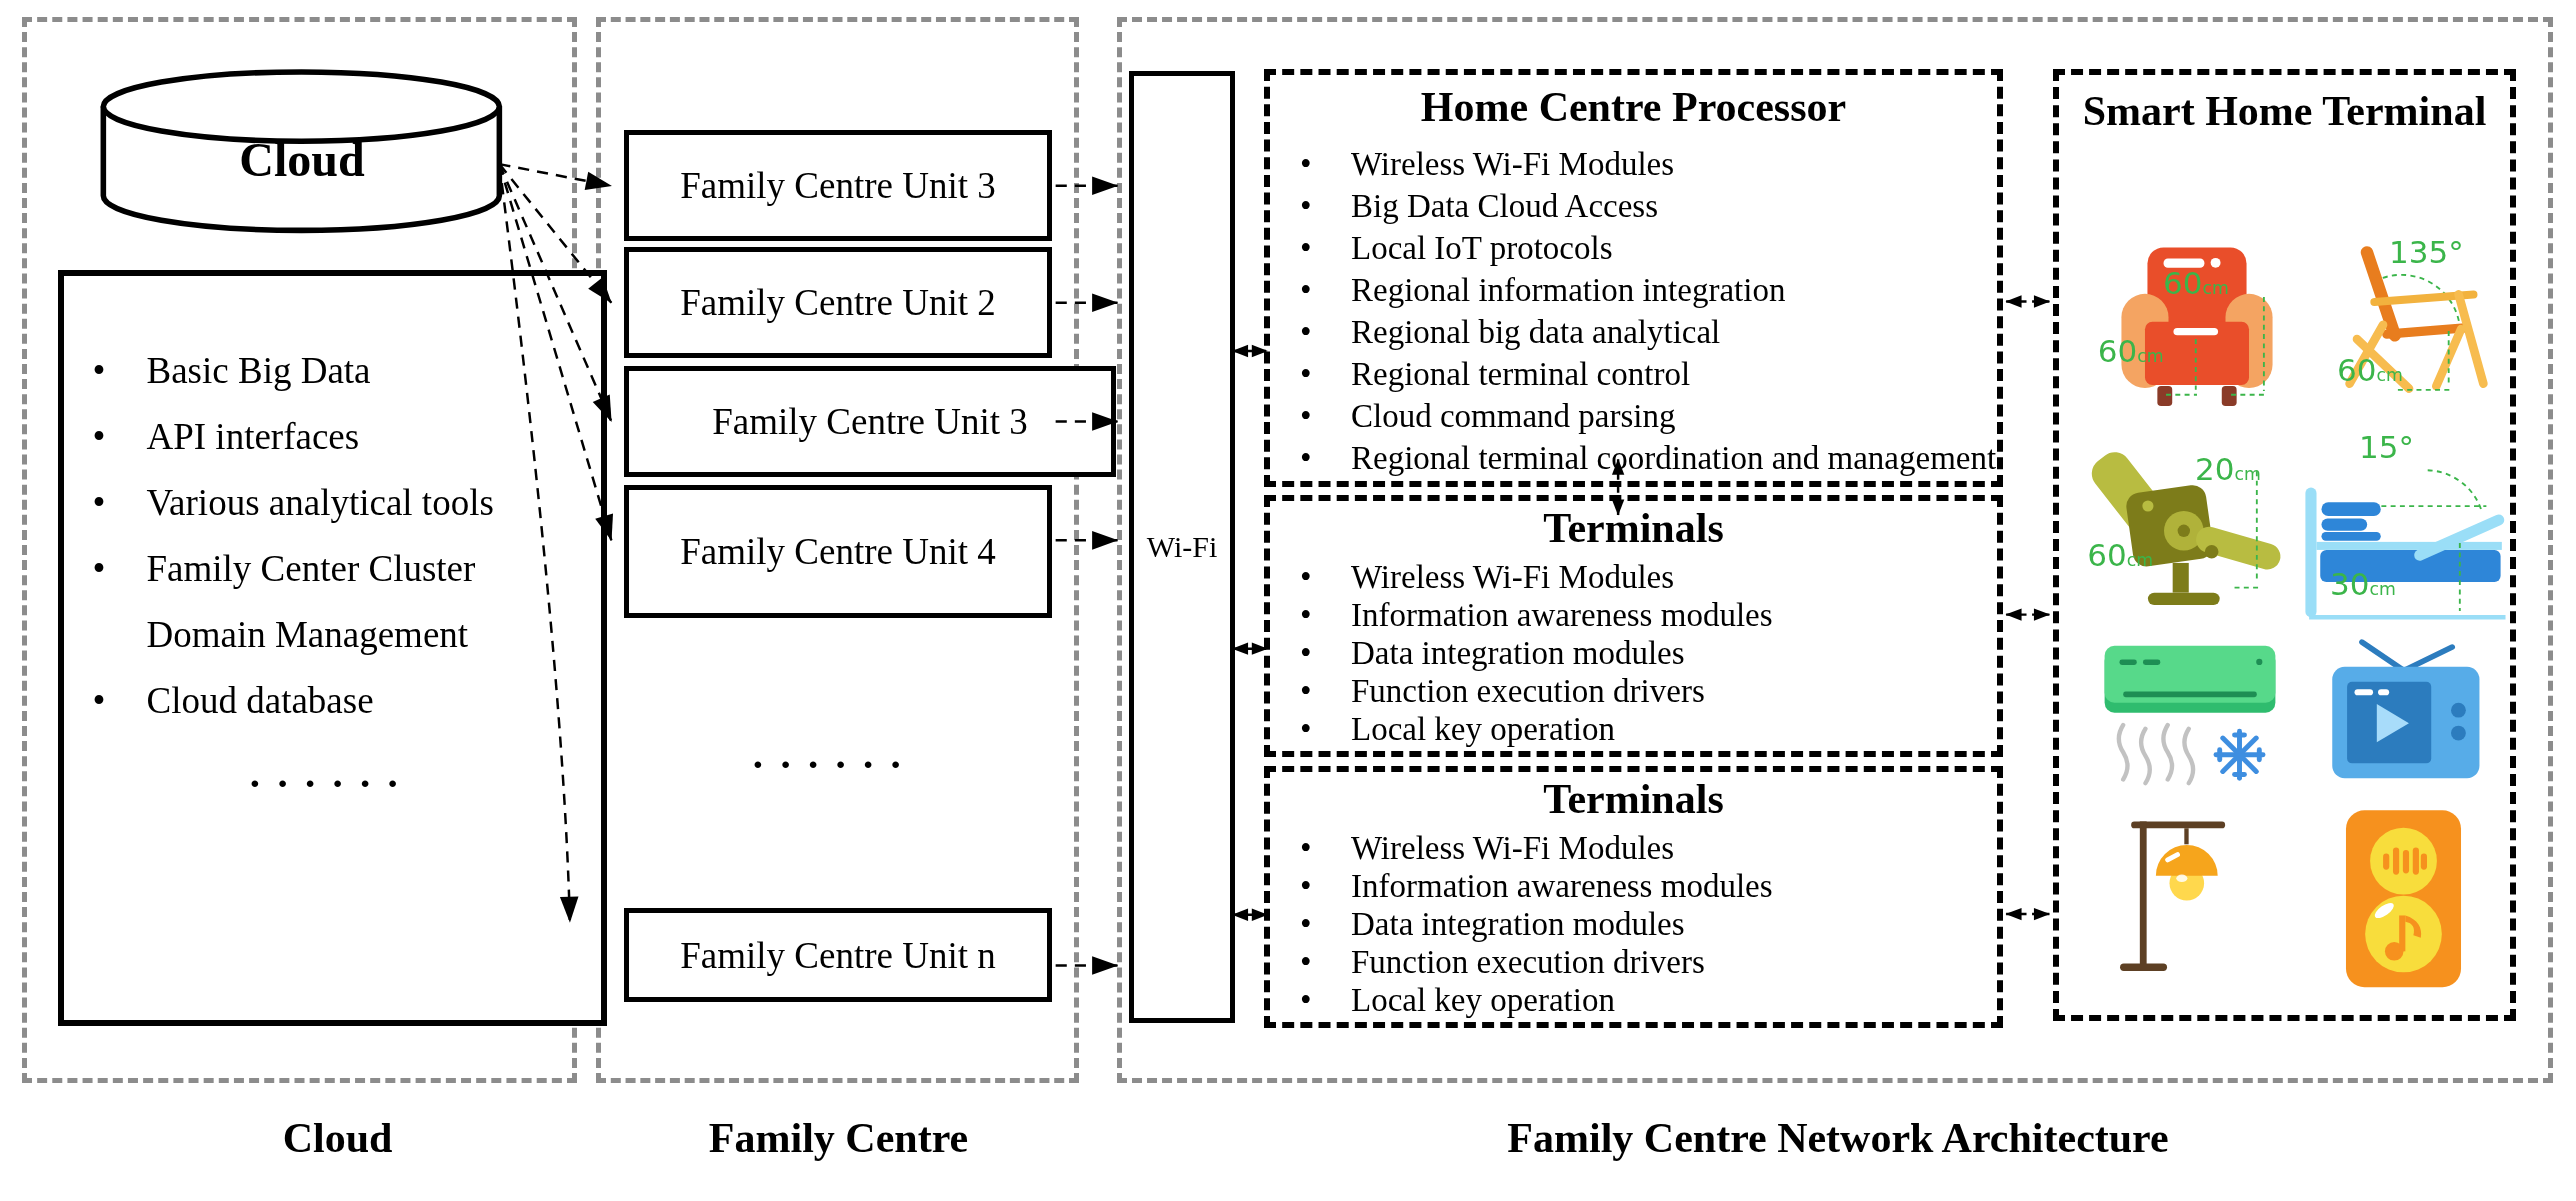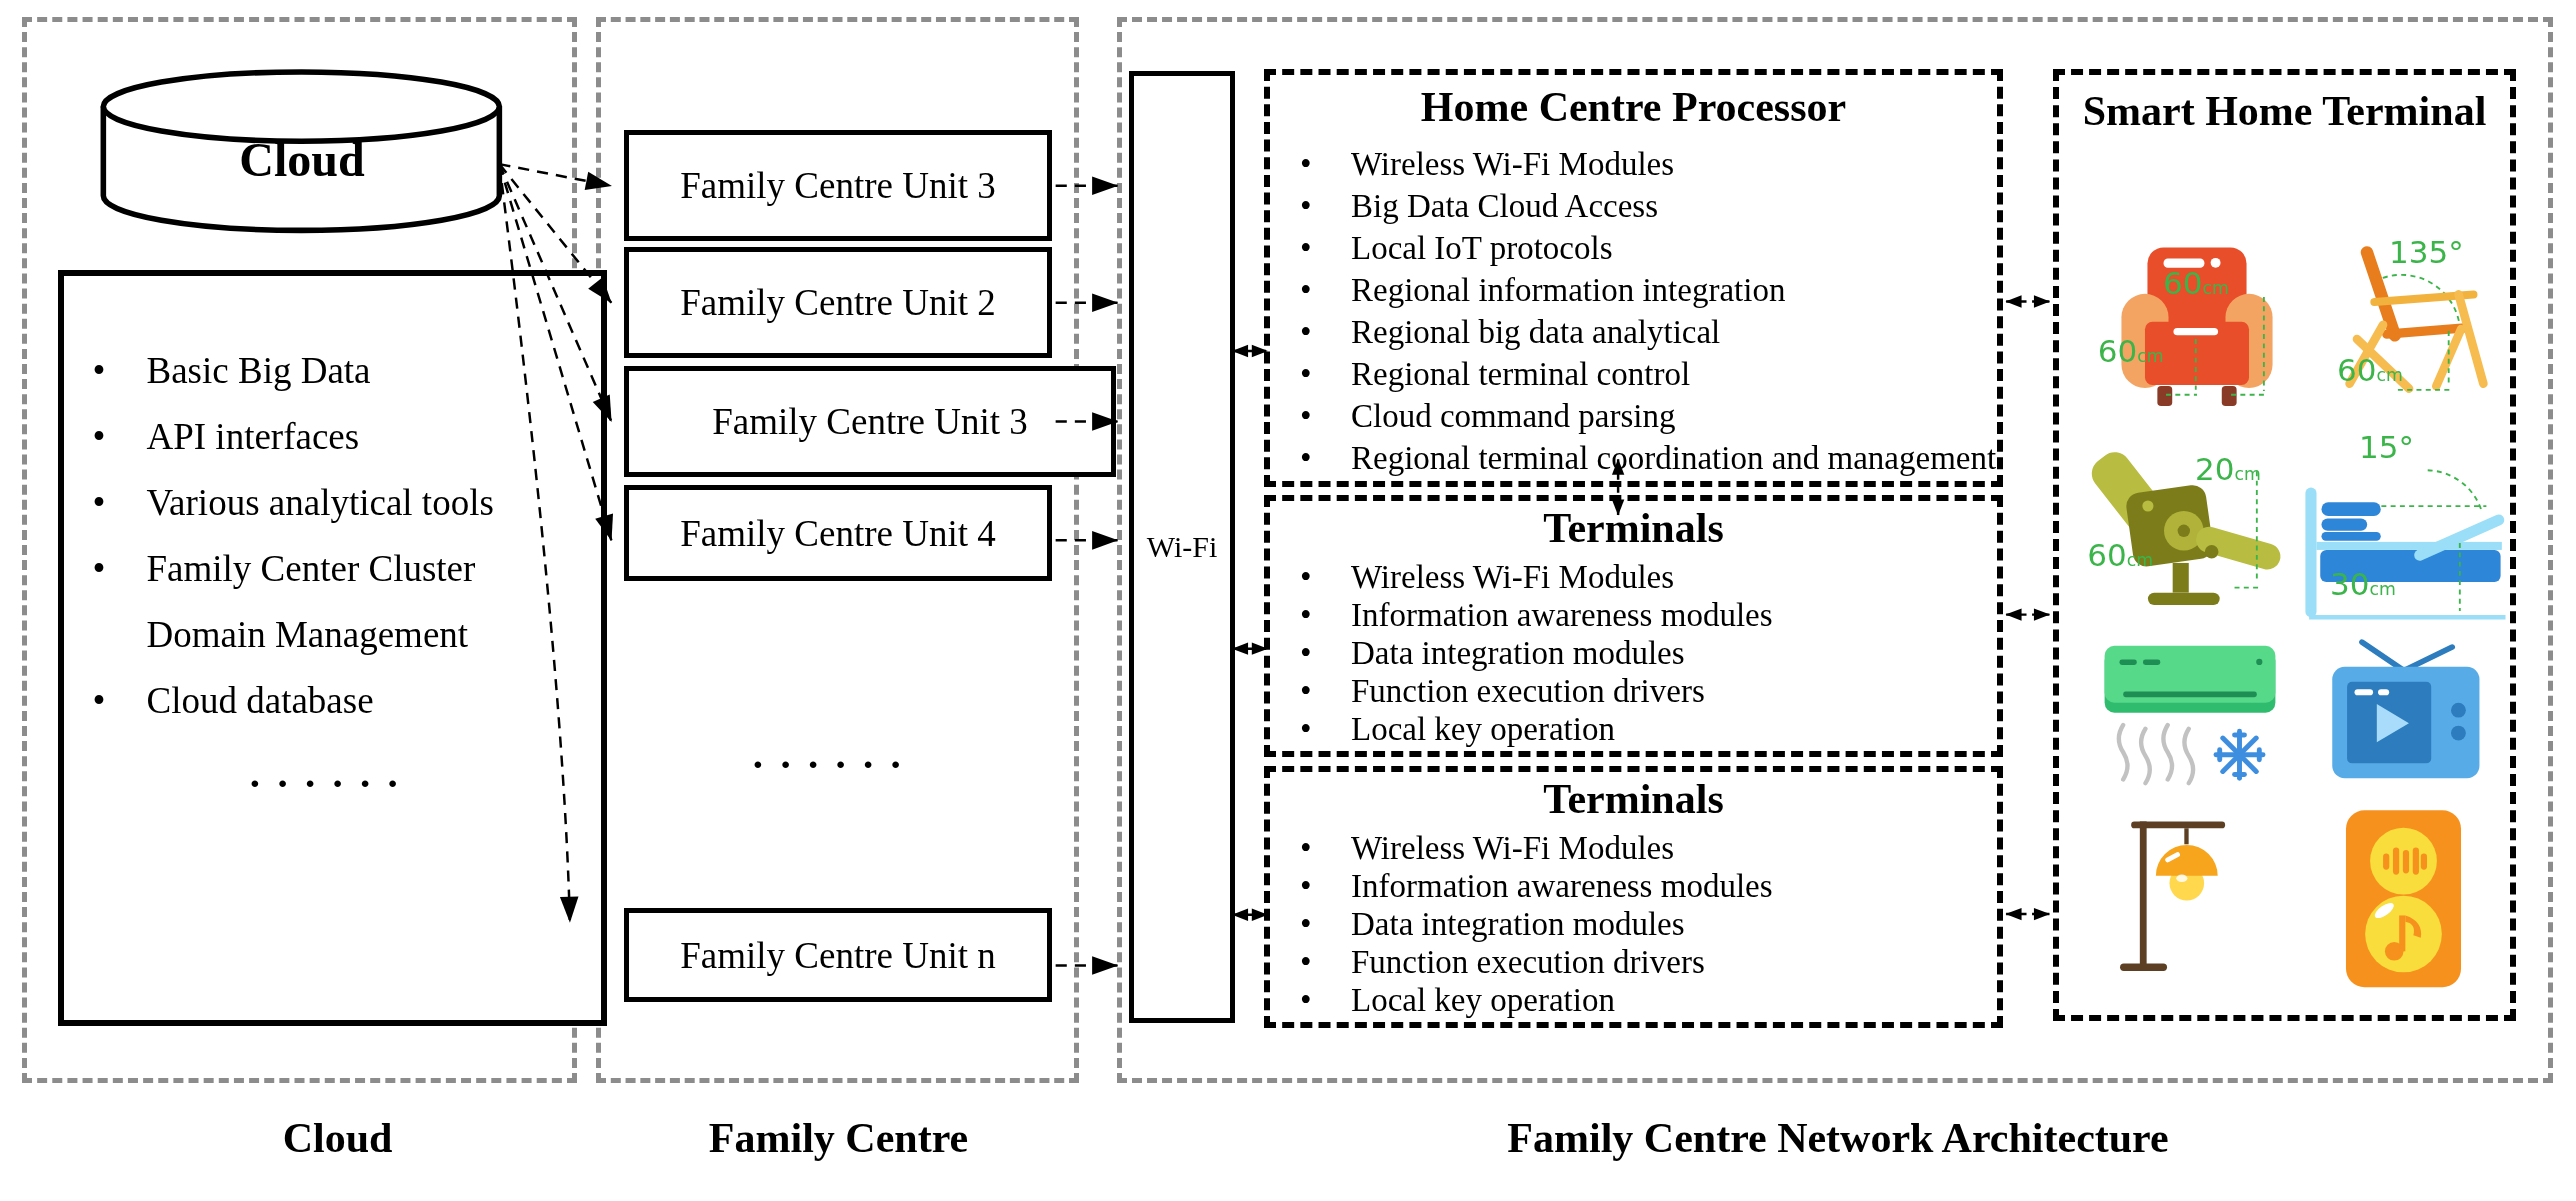--- a/index.html
+++ b/index.html
@@ -81,21 +81,21 @@
 
   <div class="abs box-solid center-flex unit-label" style="left:624px;top:130px;width:428px;height:111px;">
       <span>Family Centre Unit 3</span>
     </div>
   <div class="abs box-solid center-flex unit-label" style="left:624px;top:247px;width:428px;height:111px;">
       <span>Family Centre Unit 2</span>
     </div>
   <div class="abs box-solid center-flex unit-label" style="left:624px;top:366px;width:492px;height:111px;">
       <span>Family Centre Unit 3</span>
     </div>
-  <div class="abs box-solid center-flex unit-label" style="left:624px;top:485px;width:428px;height:96px;">
+  <div class="abs box-solid center-flex unit-label" style="left:624px;top:485px;width:428px;height:133px;">
       <span>Family Centre Unit 4</span>
     </div>
   <div class="abs dots" style="left:662px;top:730px;width:347px;">......</div>
   <div class="abs box-solid center-flex unit-label" style="left:624px;top:908px;width:428px;height:94px;">
       <span>Family Centre Unit n</span>
     </div>
 
   <div class="abs box-solid center-flex wifi-label" style="left:1129px;top:71px;width:106px;height:952px;">
       <span>Wi-Fi</span>
     </div>

